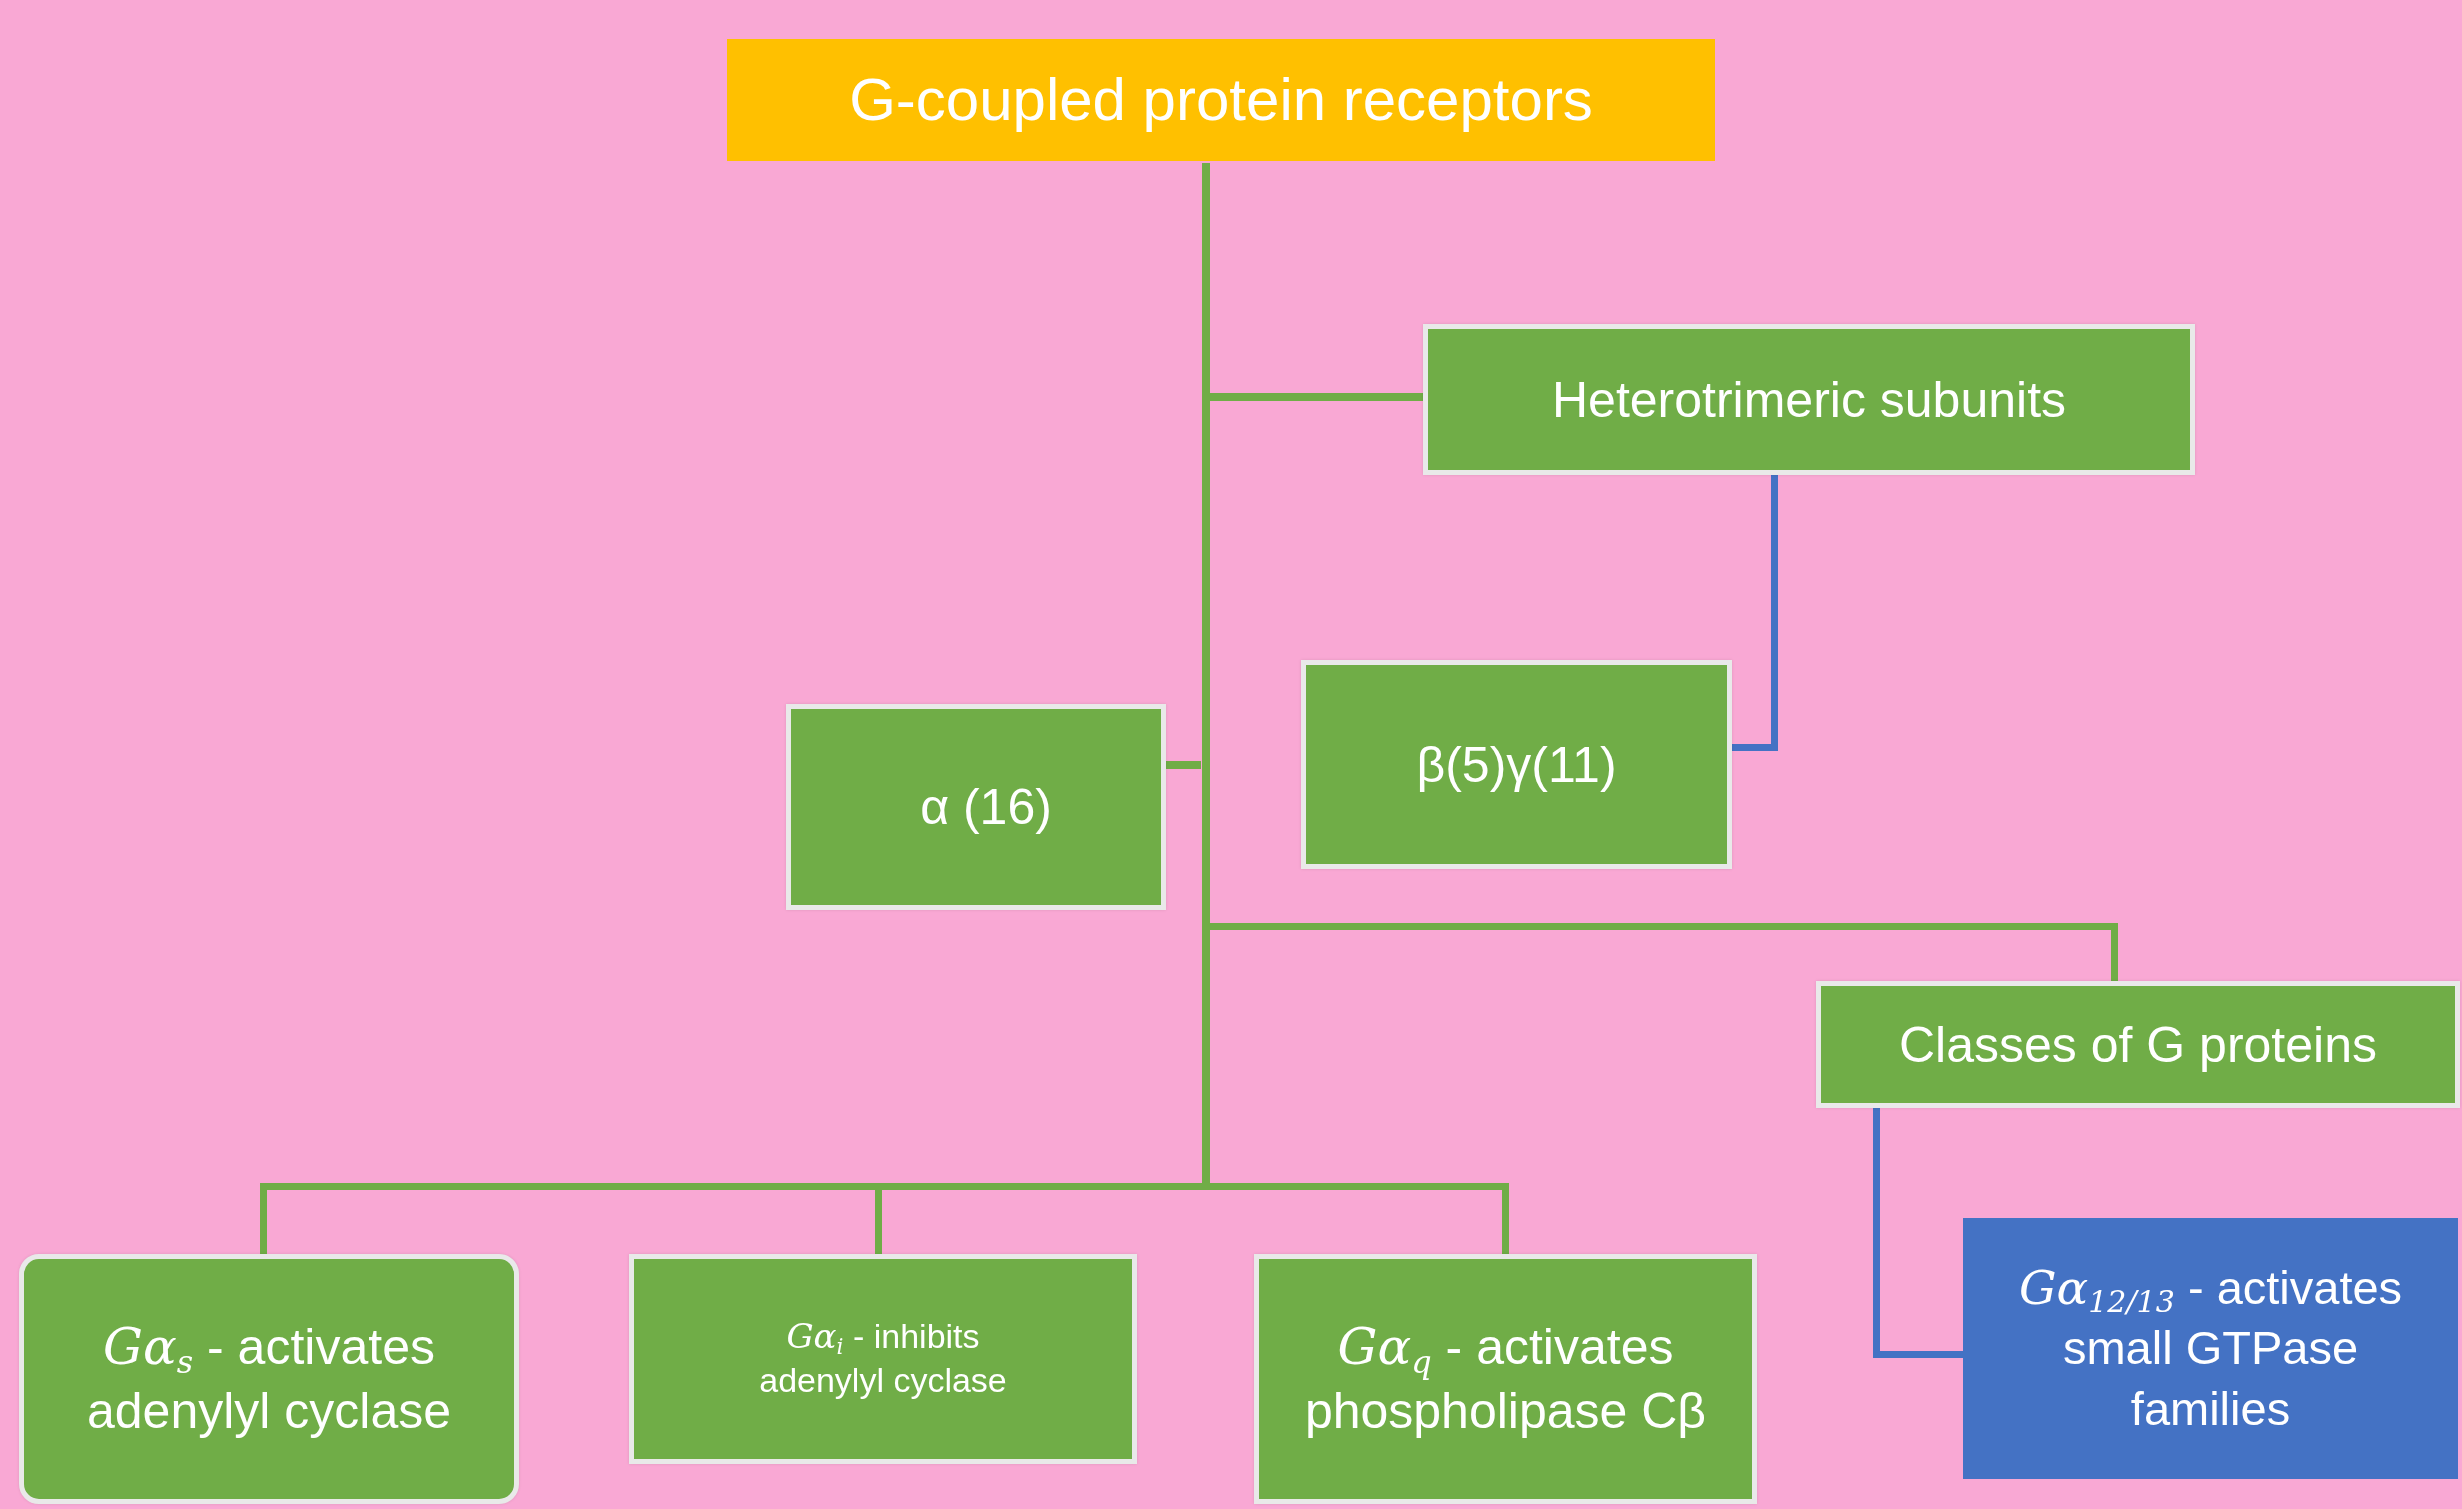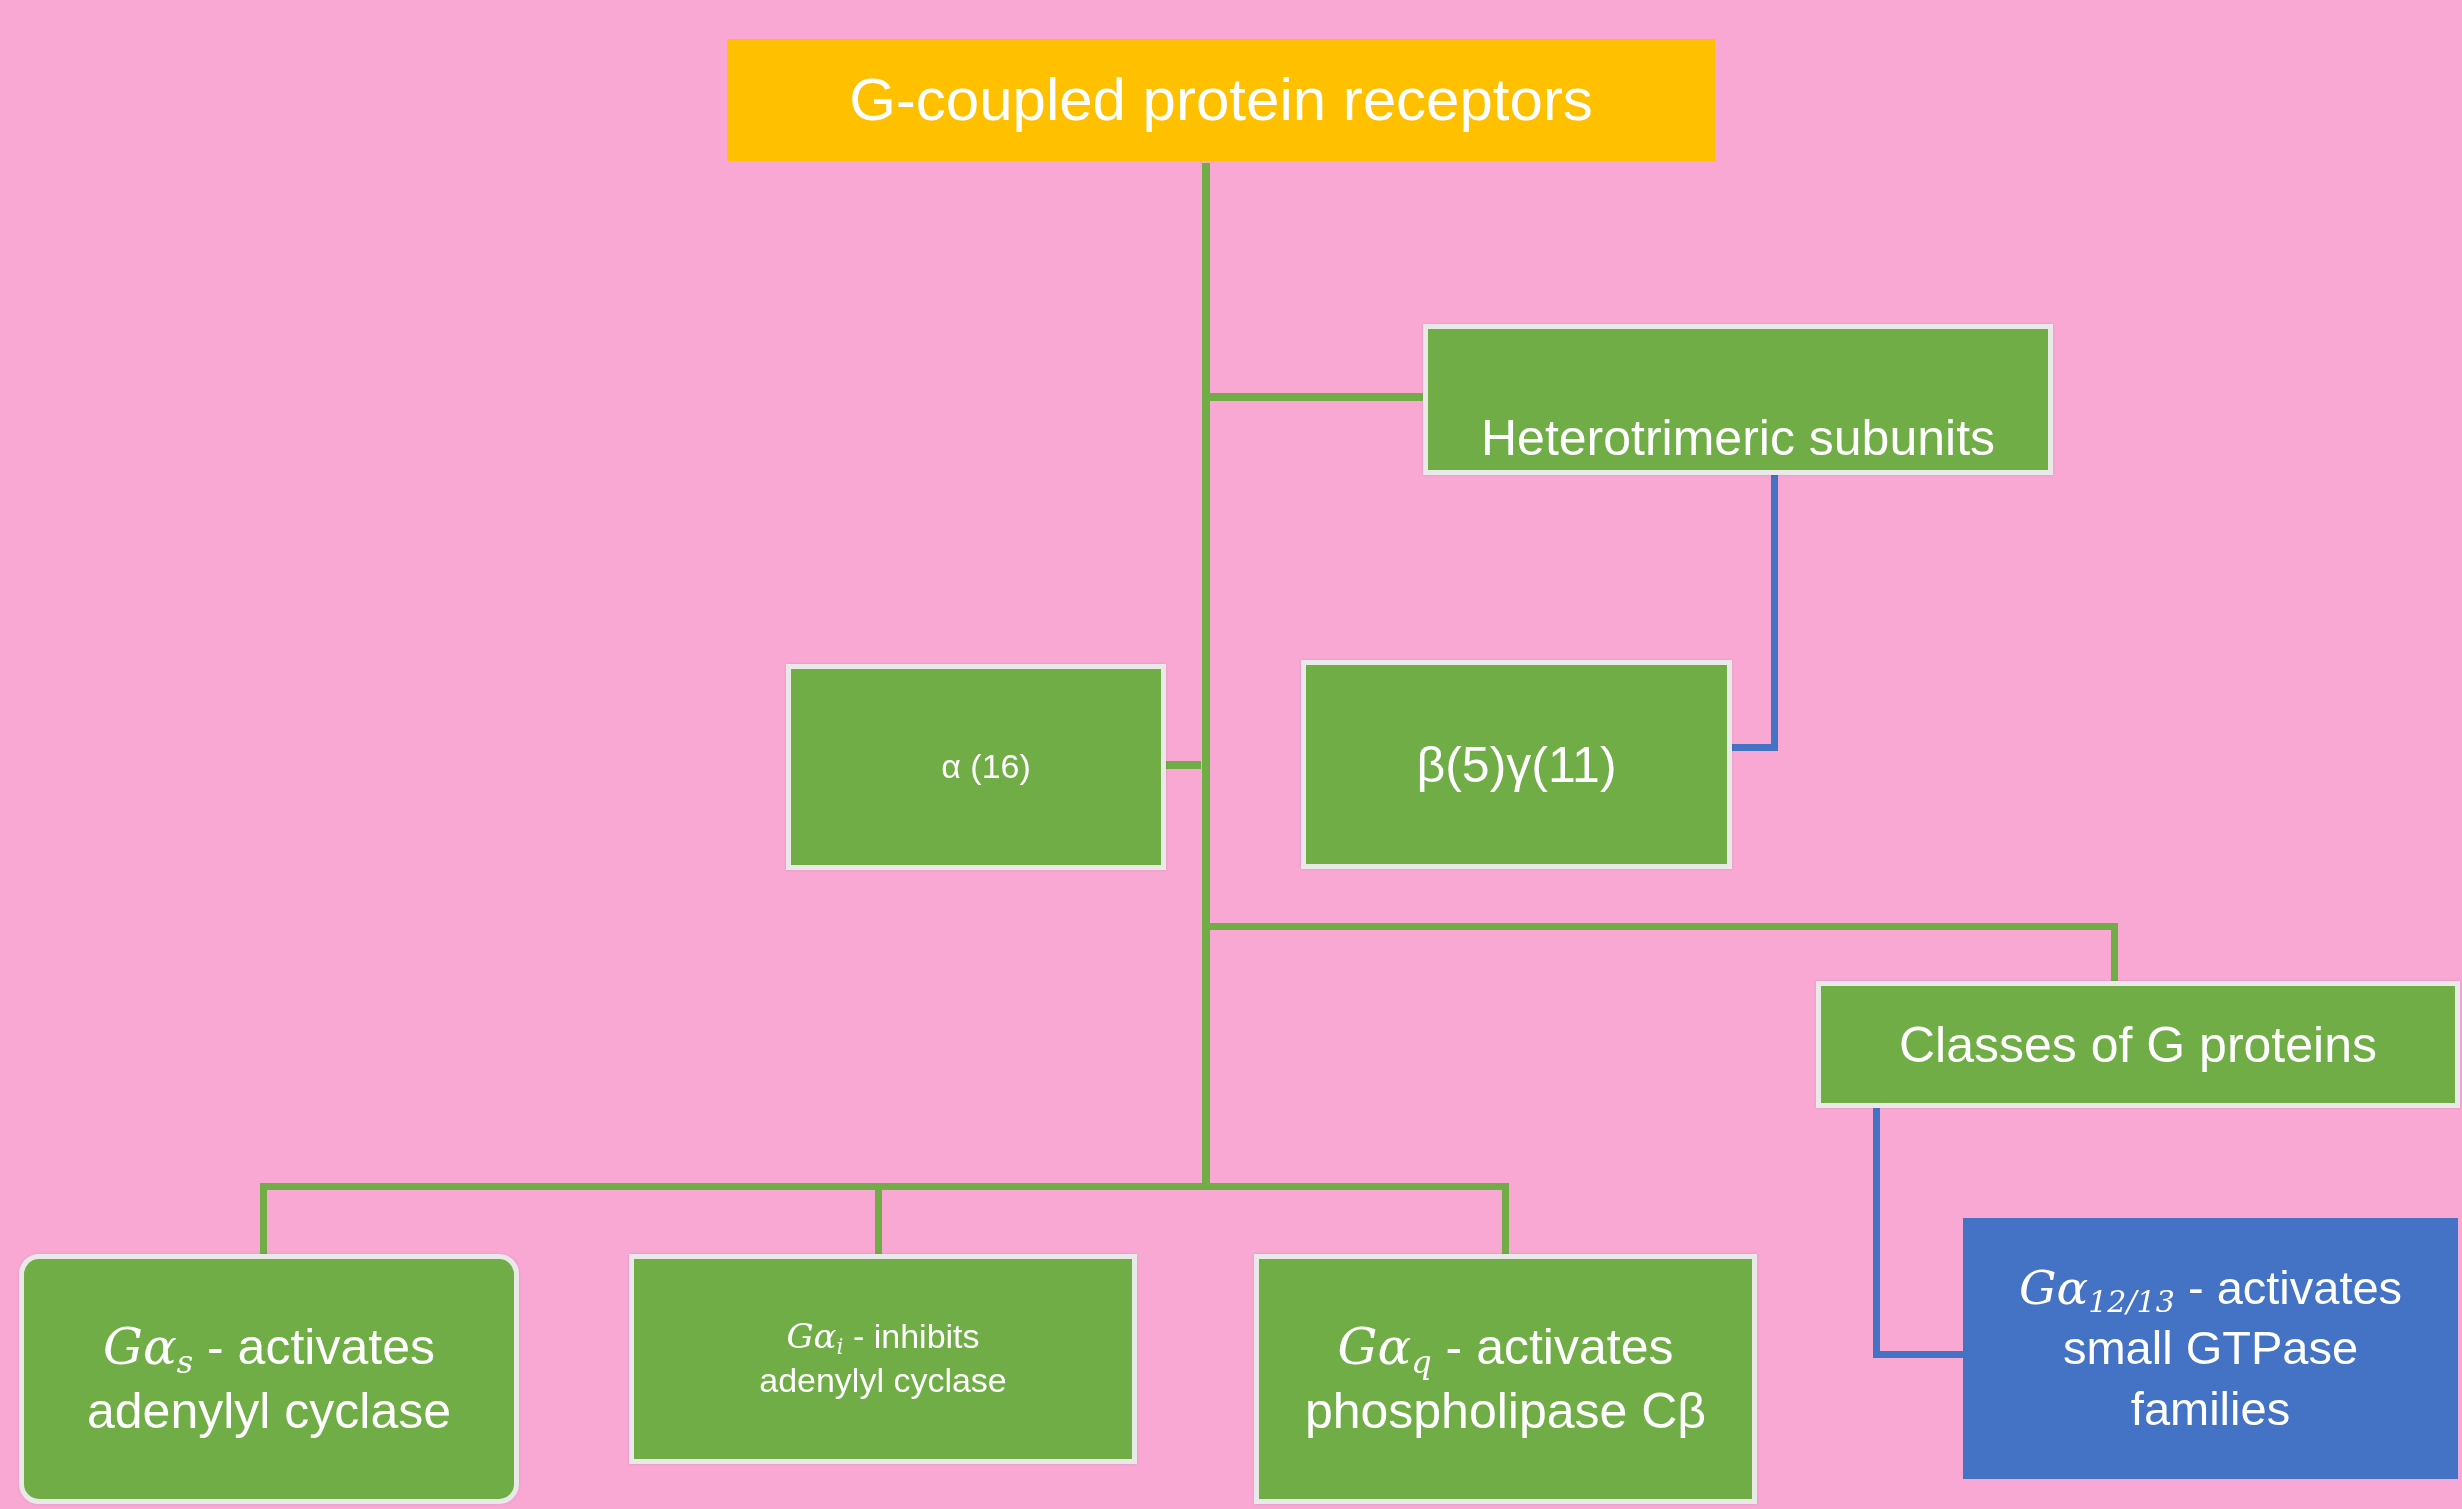--- a/index.html
+++ b/index.html
@@ -25,22 +25,22 @@
   }
   .orange{background:#FFC000;}
   .blue{background:#4472C4;}
   .line{position:absolute;}
   .line.g{background:#70AD47;}
   .line.b{background:#4472C4;}
   .mathv{font-family:"DejaVu Serif", serif;font-style:italic;}
   .mathv sub{font-size:64%;line-height:0;vertical-align:-0.28em;font-style:italic;text-align:center;}
   
   #title-box   {left:727px;  top:39px;   width:988px; height:122px; font-size:60px;}
-  #hetero-box  {left:1423px; top:324px;  width:630px;  height:151px; font-size:50px;align-items:flex-end;}
-  #alpha-box   {left:786px; top:664px;  width:380px;  height:206px; font-size:34px;padding-left:20px;}
+  #hetero-box  {left:1423px; top:324px;  width:772px;  height:151px; font-size:50px;}
+  #alpha-box   {left:786px; top:704px;  width:380px;  height:206px; font-size:50px;padding-left:20px;}
   #beta-box    {left:1301px; top:660px;  width:431px;  height:209px; font-size:50px;}
   #classes-box {left:1816px; top:981px; width:644px;  height:127px; font-size:50px;}
   #gas-box     {left:19px;   top:1254px; width:500px;  height:250px; font-size:50px;border-radius:20px;}
   #gai-box     {left:629px;  top:1254px; width:508px;  height:210px; font-size:34px;}
   #gaq-box     {left:1254px; top:1254px; width:503px;  height:250px; font-size:50px;}
   #ga1213-box  {left:1963px; top:1218px; width:495px;  height:261px; font-size:47px;}
   
   #ln-main      {left:1202px; top:163px;  width:7.9px;   height:1026px;}
   #ln-het       {left:1202px; top:393px;  width:221px;  height:7.9px;}
   #ln-alpha     {left:1166px; top:761px;  width:35px;   height:7.9px;}

